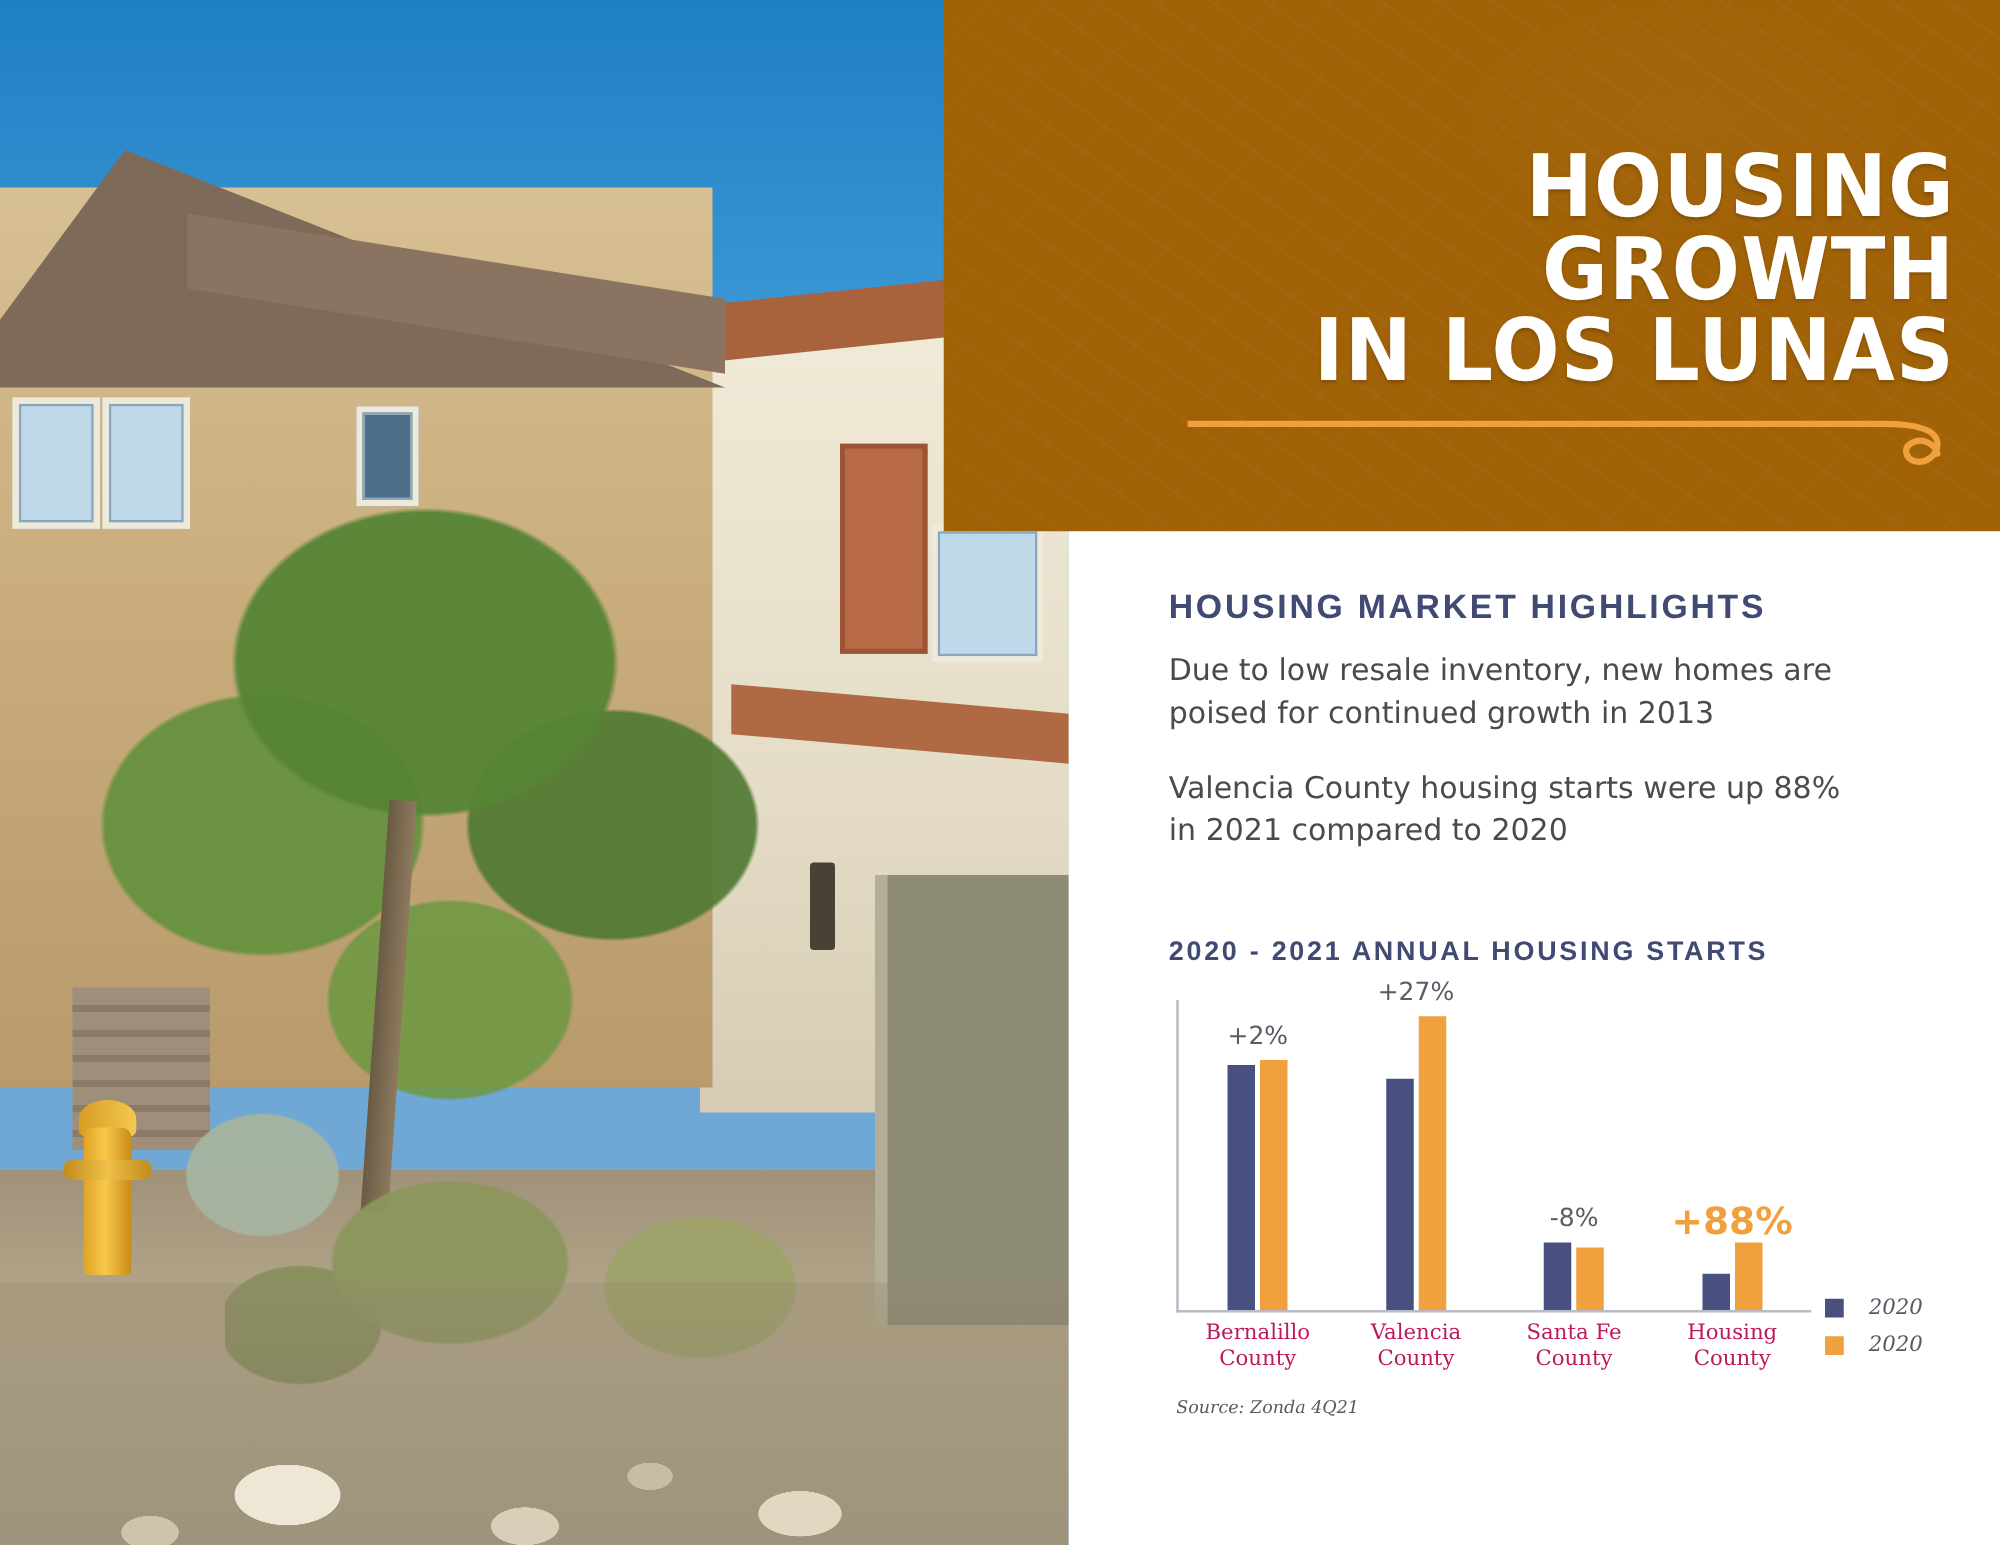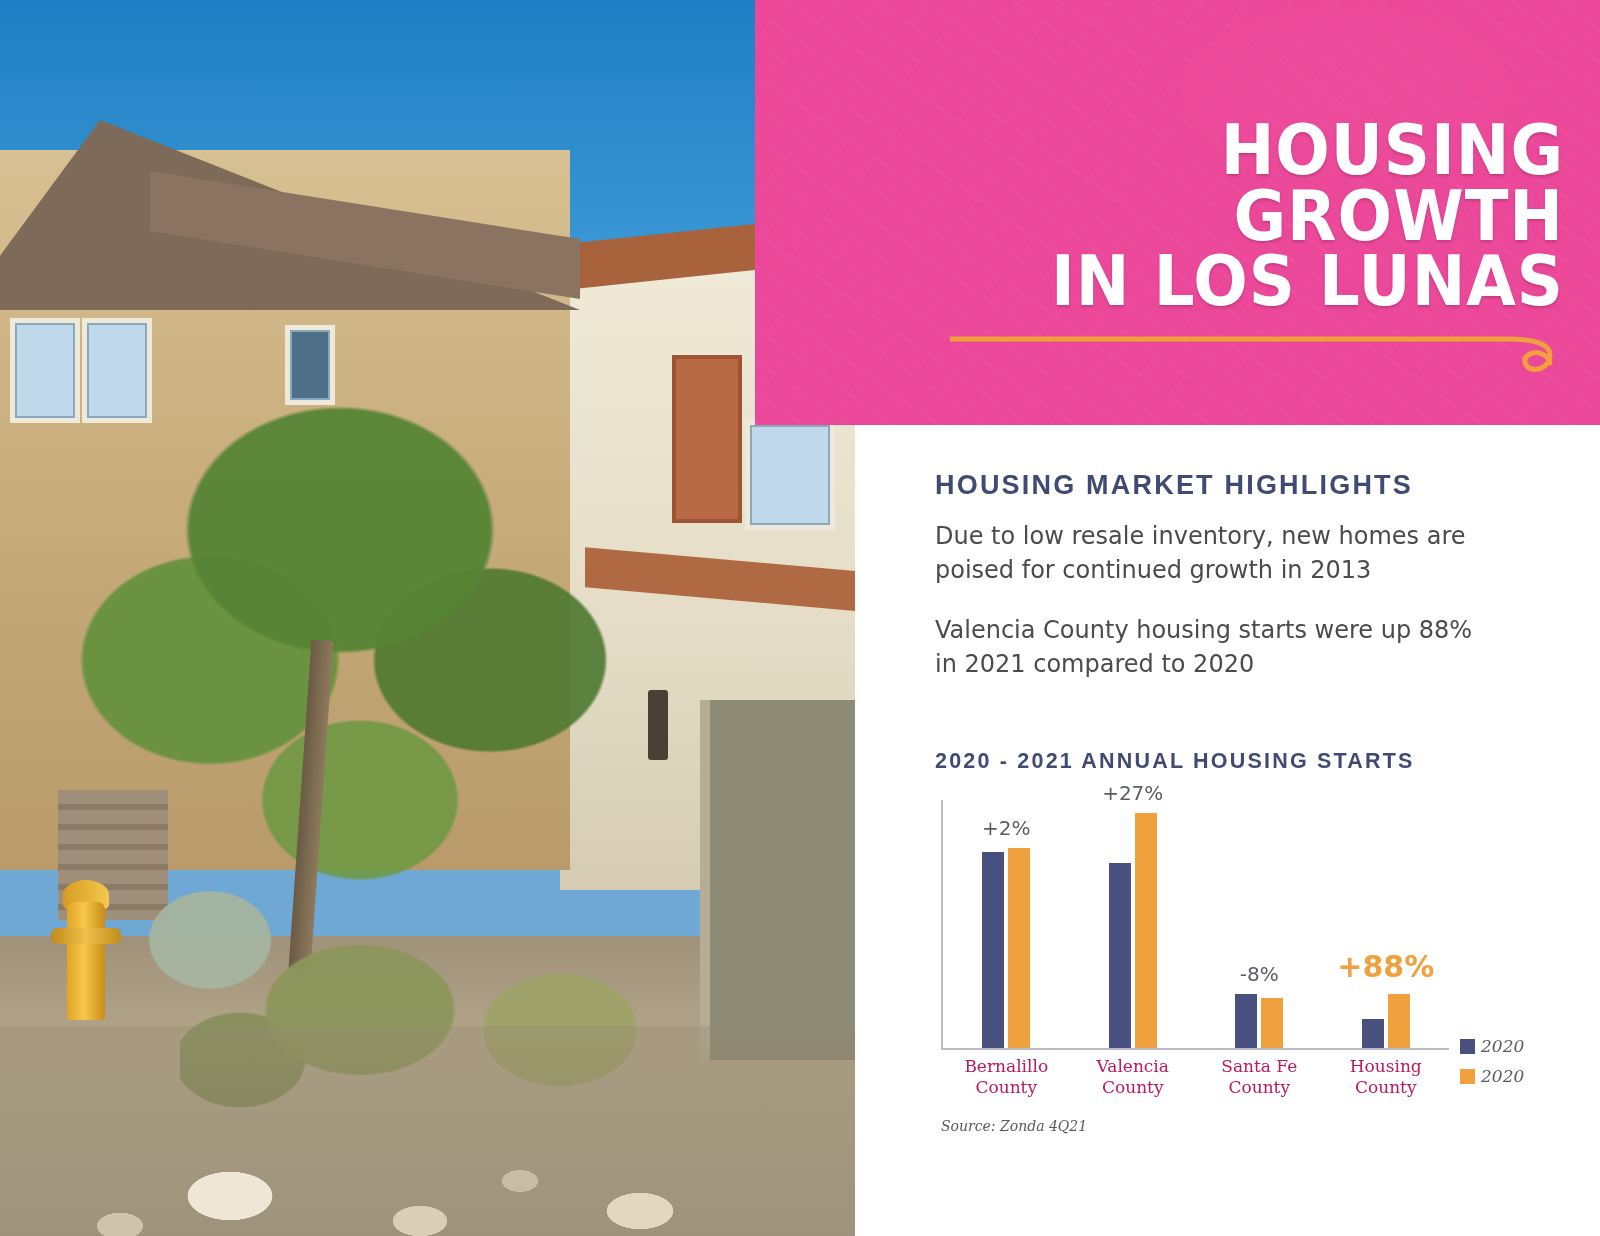--- a/index.html
+++ b/index.html
@@ -176,21 +176,21 @@
   .right {
     position: absolute;
     left: 855px; top: 0; width: 745px; height: 1236px;
     background: #ffffff;
   }
 
   
   .header {
     position: absolute;
     left: -100px; top: 0; width: 845px; height: 425px;
-    background: #ec4899;
+    background: #a16207;
     overflow: hidden;
   }
   .header .pattern {
     position: absolute; inset: 0;
     opacity: .18;
     background:
       repeating-linear-gradient(35deg, rgba(255,255,255,.10) 0 3px, transparent 3px 26px),
       repeating-linear-gradient(-48deg, rgba(255,255,255,.08) 0 2px, transparent 2px 34px),
       radial-gradient(ellipse 300px 160px at 70% 22%, rgba(255,255,255,.12), transparent 70%);
   }
@@ -315,21 +315,21 @@
   }
   .legend {
     position: absolute;
     left: 525px; top: 236px;
     font-family: "DejaVu Serif", serif;
     font-style: italic;
     font-size: 17px;
     color: #585a63;
   }
   .legend .row {
-    display: flex; align-items: center; gap: 6px; margin-bottom: 10px;
+    display: flex; align-items: center; gap: 20px; margin-bottom: 10px;
   }
   .swatch { width: 15px; height: 15px; display:inline-block; }
   .swatch.y2020 { background: #48507f; }
   .swatch.y2021 { background: #f0a03c; }
   .source {
     position: absolute;
     left: 6px; top: 318px;
     font-family: "DejaVu Serif", serif;
     font-style: italic;
     font-size: 14px;
@@ -413,21 +413,21 @@
                 <div class="bar y2020" title="2020: 570" style="height: 54px; background: rgb(72, 80, 127);"></div>
                 <div class="bar y2021" title="2021: 525" style="height: 50px; background: rgb(240, 160, 60);"></div>
               </div>
               <div class="delta" style="bottom: 62px;">-8%</div>
             </div>
             <div class="group">
               <div class="bars">
                 <div class="bar y2020" title="2020: 300" style="height: 29px; background: rgb(72, 80, 127);"></div>
                 <div class="bar y2021" title="2021: 565" style="height: 54px; background: rgb(240, 160, 60);"></div>
               </div>
-              <div class="delta big" style="bottom: 64px;">+88%</div>
+              <div class="delta big" style="bottom: 53px;">+88%</div>
             </div>
           </div>
         <div class="xlabels" id="chart-xlabels">
             <div class="xcell">
               <div>Bernalillo</div>
               <div>County</div>
             </div>
             <div class="xcell">
               <div>Valencia</div>
               <div>County</div>

